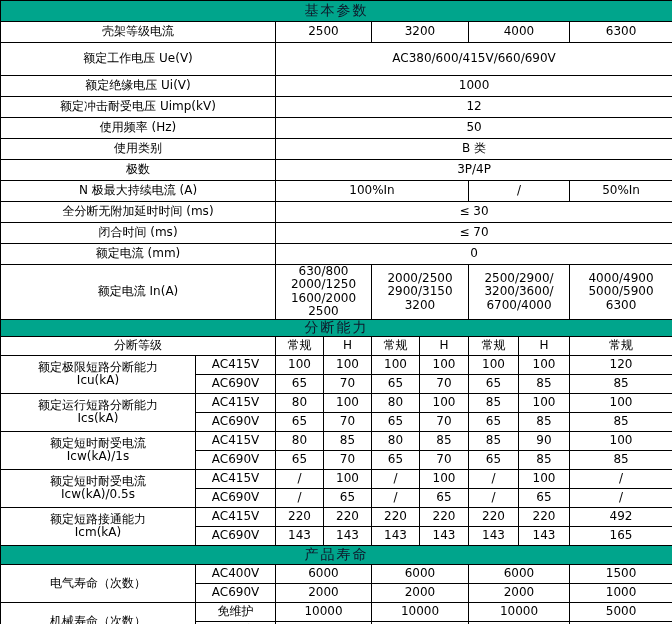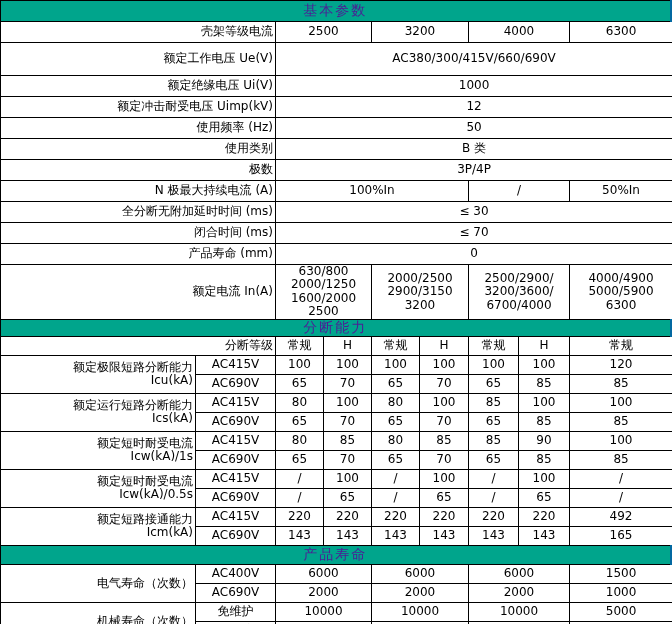--- a/index.html
+++ b/index.html
@@ -19,29 +19,29 @@
     font-size:12px;
     color:#000;
     padding:0 2px;
     overflow:hidden;
     vertical-align:middle;
     line-height:1.12;
     white-space:pre-line;
   }
   td.head{
     background:var(--accent,#00a58c);
-    color:#4c1d95;
+    color:#0f172a;
     text-align:center;
     font-size:14px;
     letter-spacing:2px;
     border-left:1px solid #000;
-    border-right:6px solid #0369a1;
+    border-right:1px solid #0369a1;
   }
   td.label{
-    text-align:right;
+    text-align:center;
   }
   td.sub{ text-align:center; }
   td.val{ text-align:center; }
 </style>
 </head>
 <body>
 
 <table>
   <colgroup>
     <col style="width:195px">
@@ -60,21 +60,21 @@
       </tr>
       <tr style="height: 21px;">
         <td class="label" colspan="2">壳架等级电流</td>
         <td class="val" colspan="2">2500</td>
         <td class="val" colspan="2">3200</td>
         <td class="val" colspan="2">4000</td>
         <td class="val" colspan="1">6300</td>
       </tr>
       <tr style="height: 33px;">
         <td class="label" colspan="2">额定工作电压 Ue(V)</td>
-        <td class="val" colspan="7">AC380/300/415V/660/690V</td>
+        <td class="val" colspan="7">AC380/600/415V/660/690V</td>
       </tr>
       <tr style="height: 21px;">
         <td class="label" colspan="2">额定绝缘电压 Ui(V)</td>
         <td class="val" colspan="7">1000</td>
       </tr>
       <tr style="height: 21px;">
         <td class="label" colspan="2">额定冲击耐受电压 Uimp(kV)</td>
         <td class="val" colspan="7">12</td>
       </tr>
       <tr style="height: 21px;">
@@ -97,21 +97,21 @@
       </tr>
       <tr style="height: 21px;">
         <td class="label" colspan="2">全分断无附加延时时间 (ms)</td>
         <td class="val" colspan="7">≤ 30</td>
       </tr>
       <tr style="height: 21px;">
         <td class="label" colspan="2">闭合时间 (ms)</td>
         <td class="val" colspan="7">≤ 70</td>
       </tr>
       <tr style="height: 21px;">
-        <td class="label" colspan="2">产品寿命 (mm)</td>
+        <td class="label" colspan="2">额定电流 (mm)</td>
         <td class="val" colspan="7">0</td>
       </tr>
       <tr style="height: 53px;">
         <td class="label" colspan="2">额定电流 In(A)</td>
         <td class="val" colspan="2">630/800
 2000/1250
 1600/2000
 2500</td>
         <td class="val" colspan="2">2000/2500
 2900/3150

